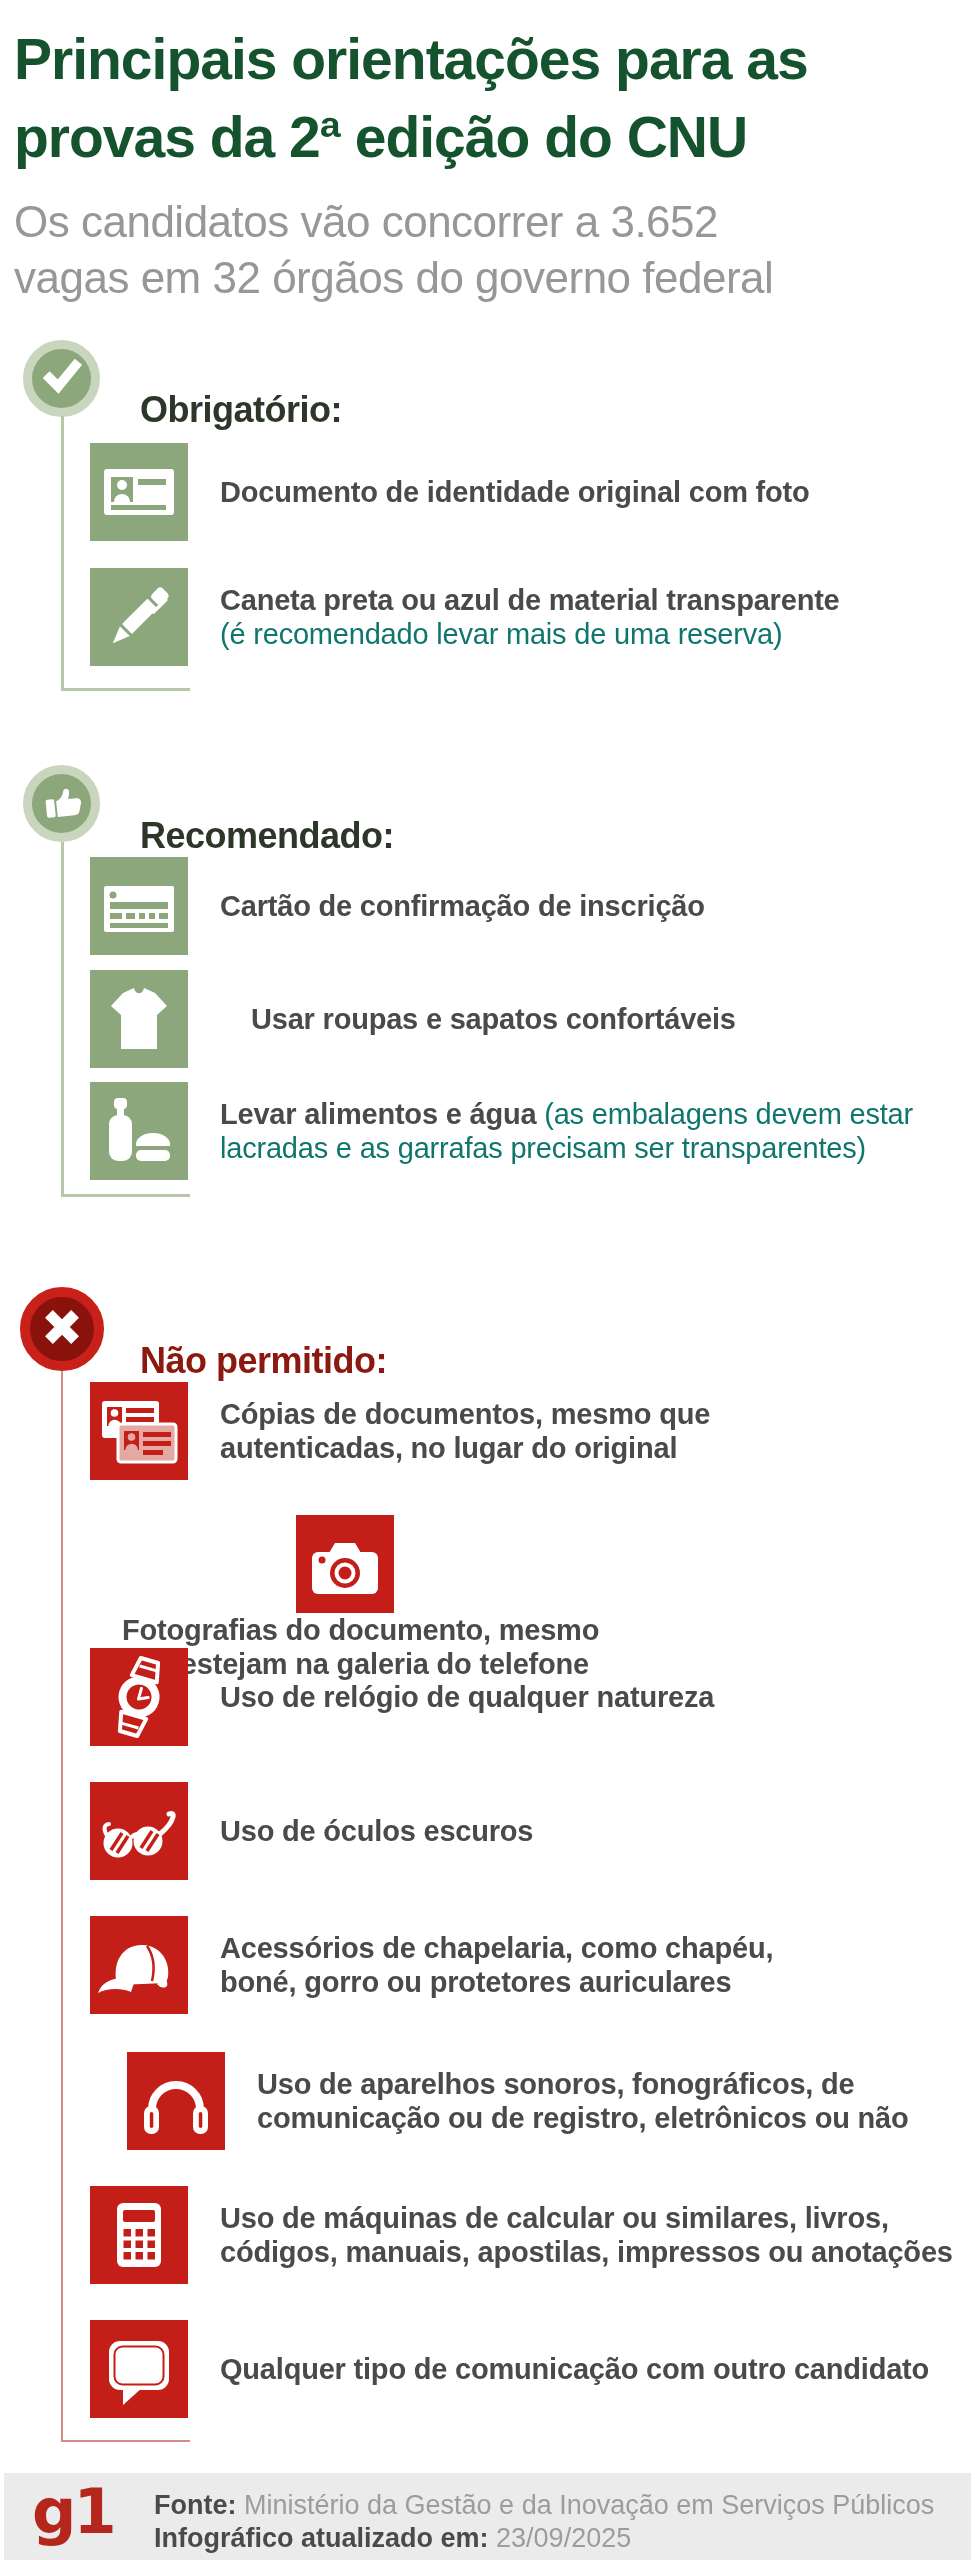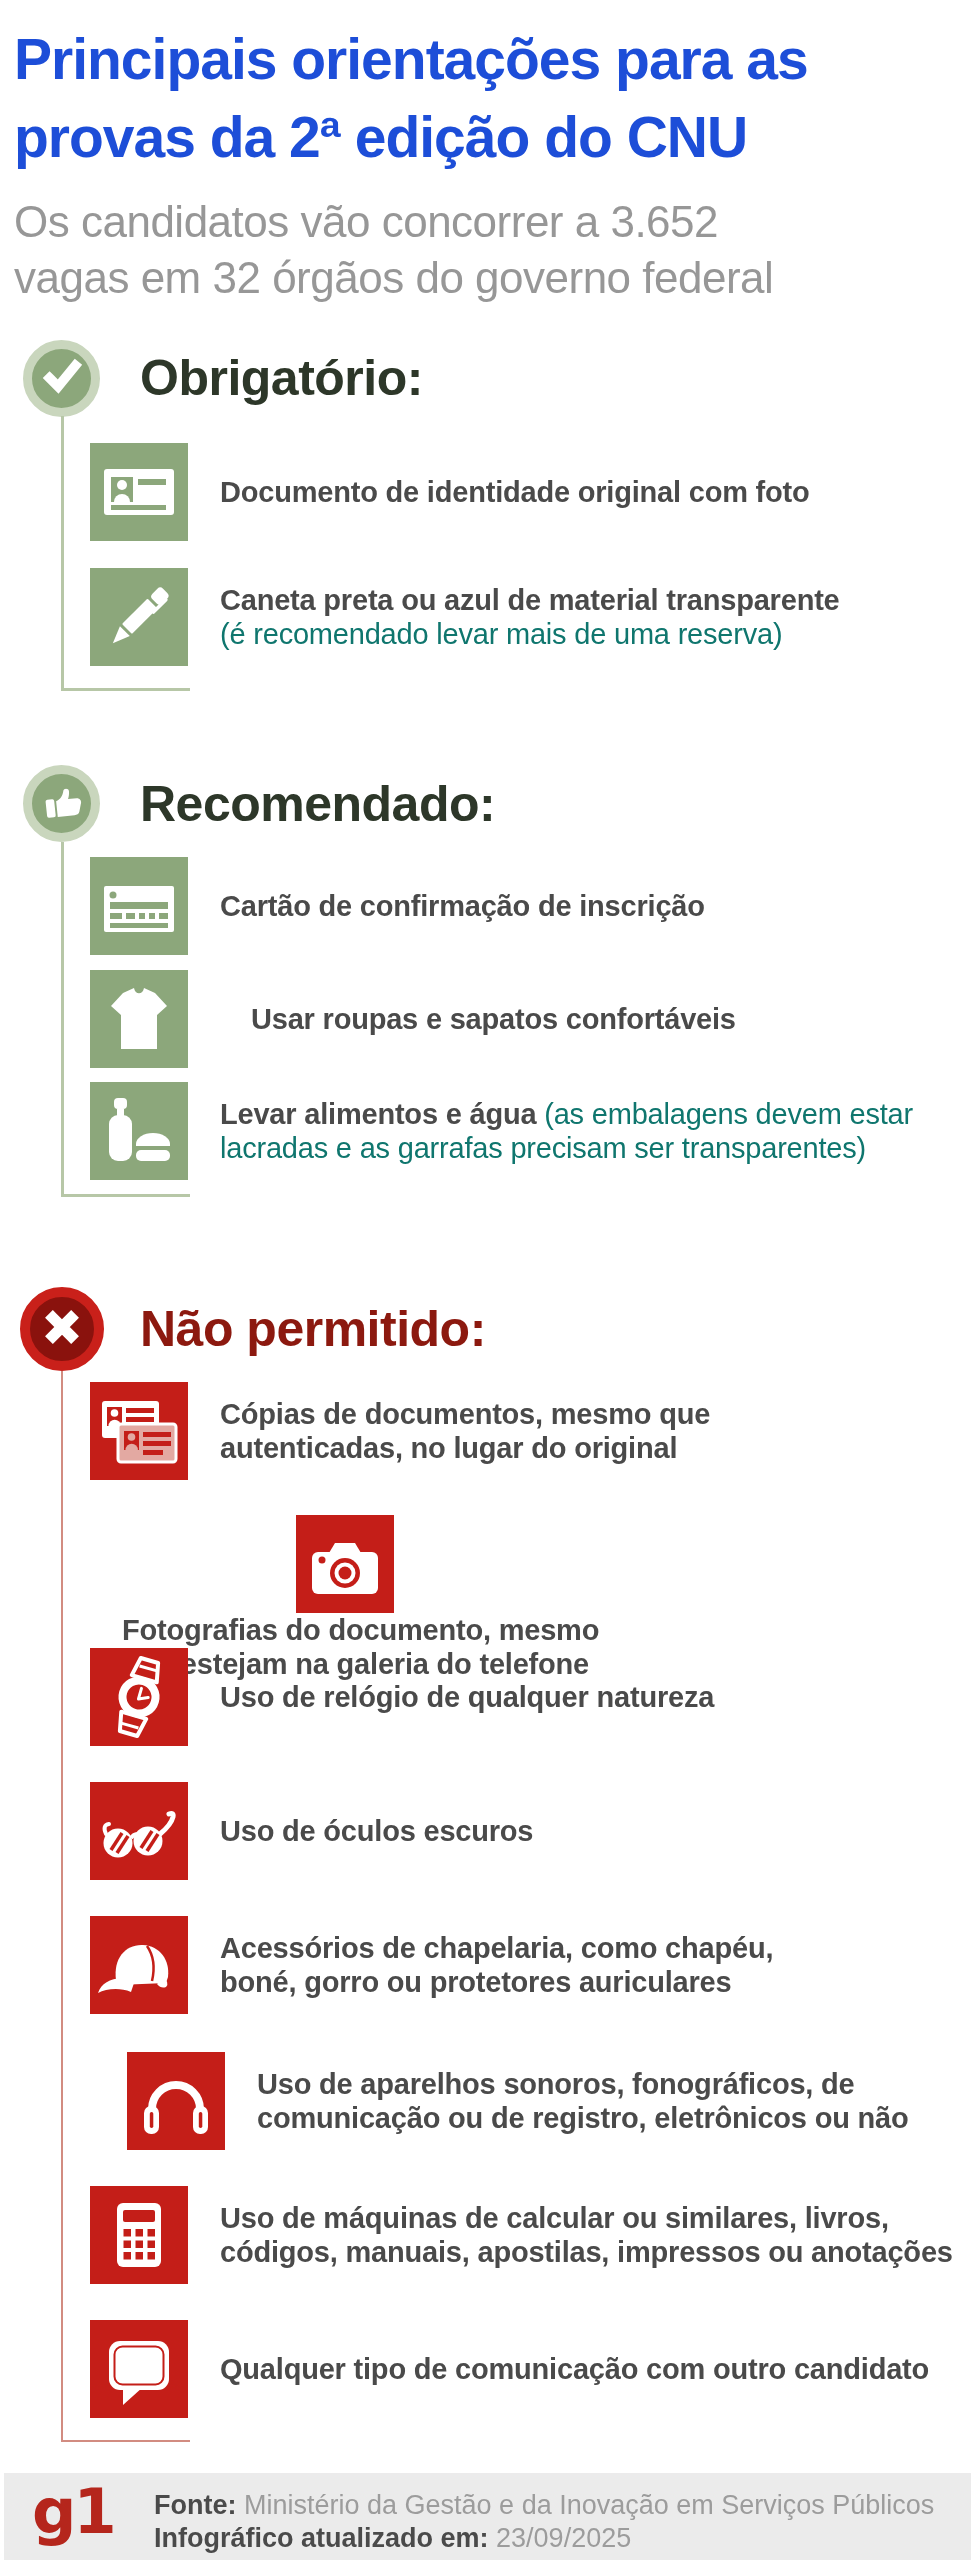--- a/index.html
+++ b/index.html
@@ -5,37 +5,37 @@
   html,body{margin:0;padding:0;}
   body{
     width:975px;height:2560px;position:relative;background:#ffffff;
     font-family:"Liberation Sans","DejaVu Sans",sans-serif;
     -webkit-font-smoothing:antialiased;overflow:hidden;
   }
   .abs{position:absolute;}
   
   .title{
     left:14px;top:20px;width:950px;
-    font-size:57px;font-weight:bold;line-height:78px;color:#1d4ed8;
+    font-size:57px;font-weight:bold;line-height:78px;color:#14532d;
     letter-spacing:-1px;white-space:pre-line;
   }
   .subtitle{
     left:14px;top:194px;width:950px;
     font-size:44px;font-weight:normal;line-height:56px;color:#979797;
     letter-spacing:-0.5px;white-space:pre-line;
   }
   
   .badge{
     border-radius:50%;display:flex;align-items:center;justify-content:center;
     box-sizing:border-box;
   }
   .badge.green{width:77px;height:77px;border:9px solid #C9D6BD;background:#8CA77B;}
   .badge.red{width:84px;height:84px;border:10px solid #C9201A;background:#8A120D;}
   .section-heading{
-    left:140px;font-size:50px;font-weight:bold;letter-spacing:-0.5px;line-height:60px;
+    left:140px;font-size:36px;font-weight:bold;letter-spacing:-0.5px;line-height:60px;margin-top:32px;
   }
   .section-heading.green{color:#2D3729;}
   .section-heading.red{color:#8C190F;}
   
   .vline{width:2.5px;}
   .hline{height:2.5px;}
   .line-green{background:#B7C7A7;}
   .line-red{background:#D28C81;}
   
   .row{

